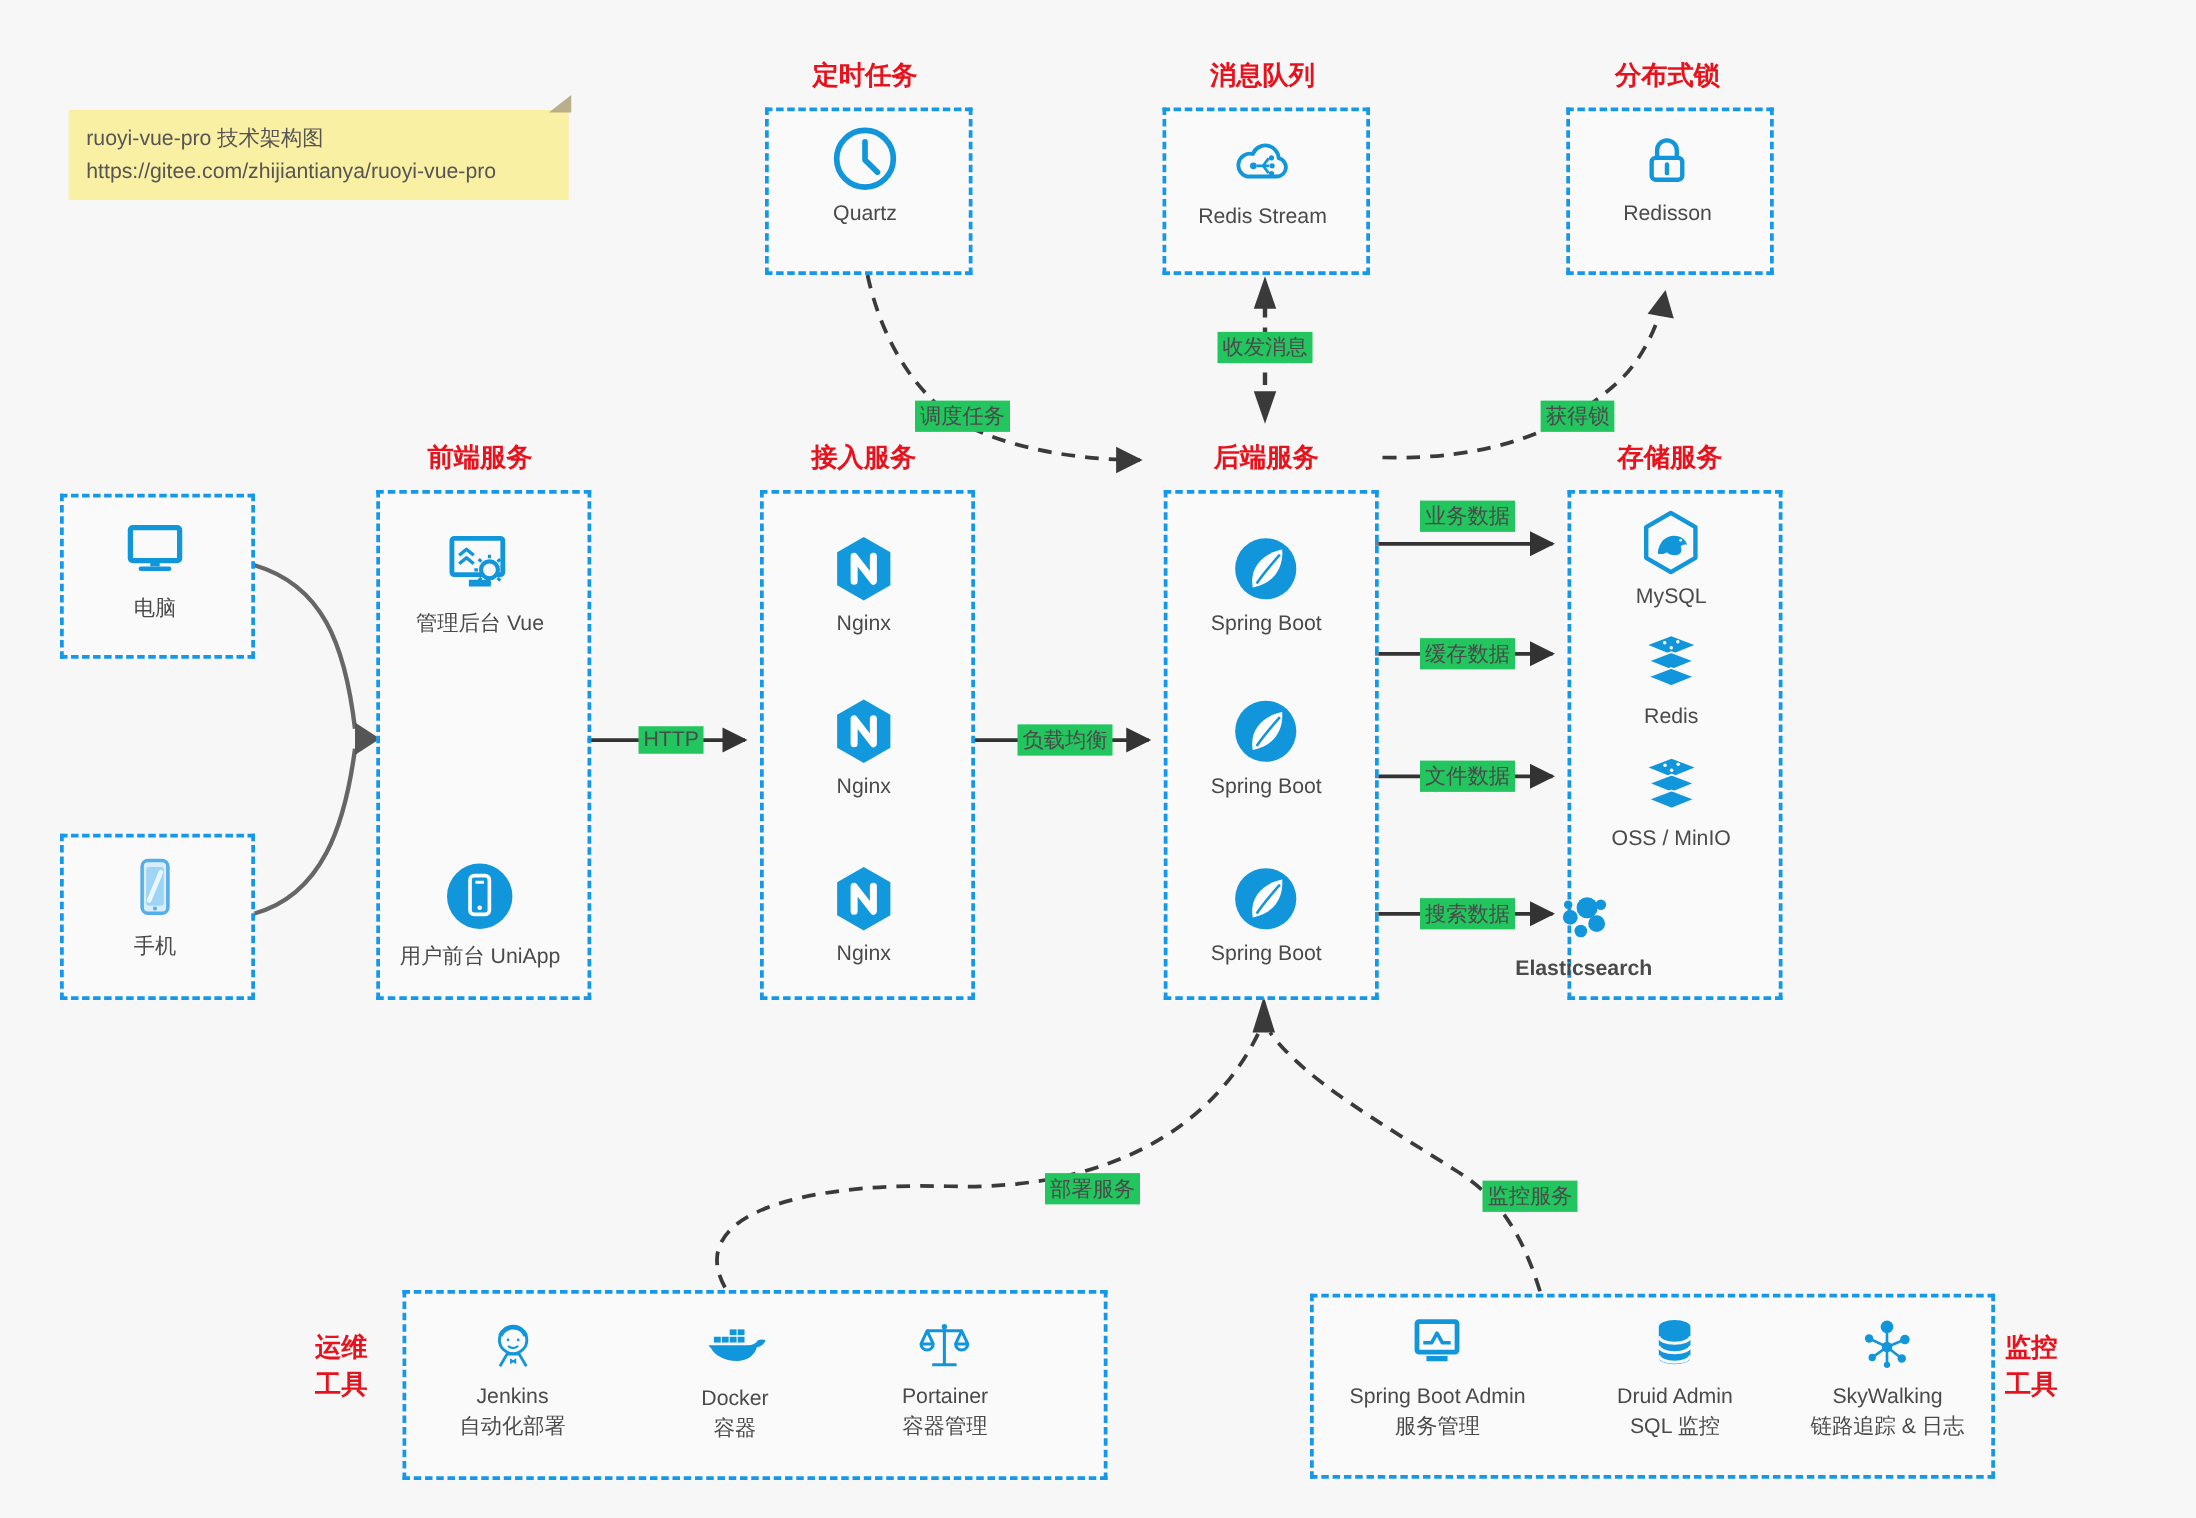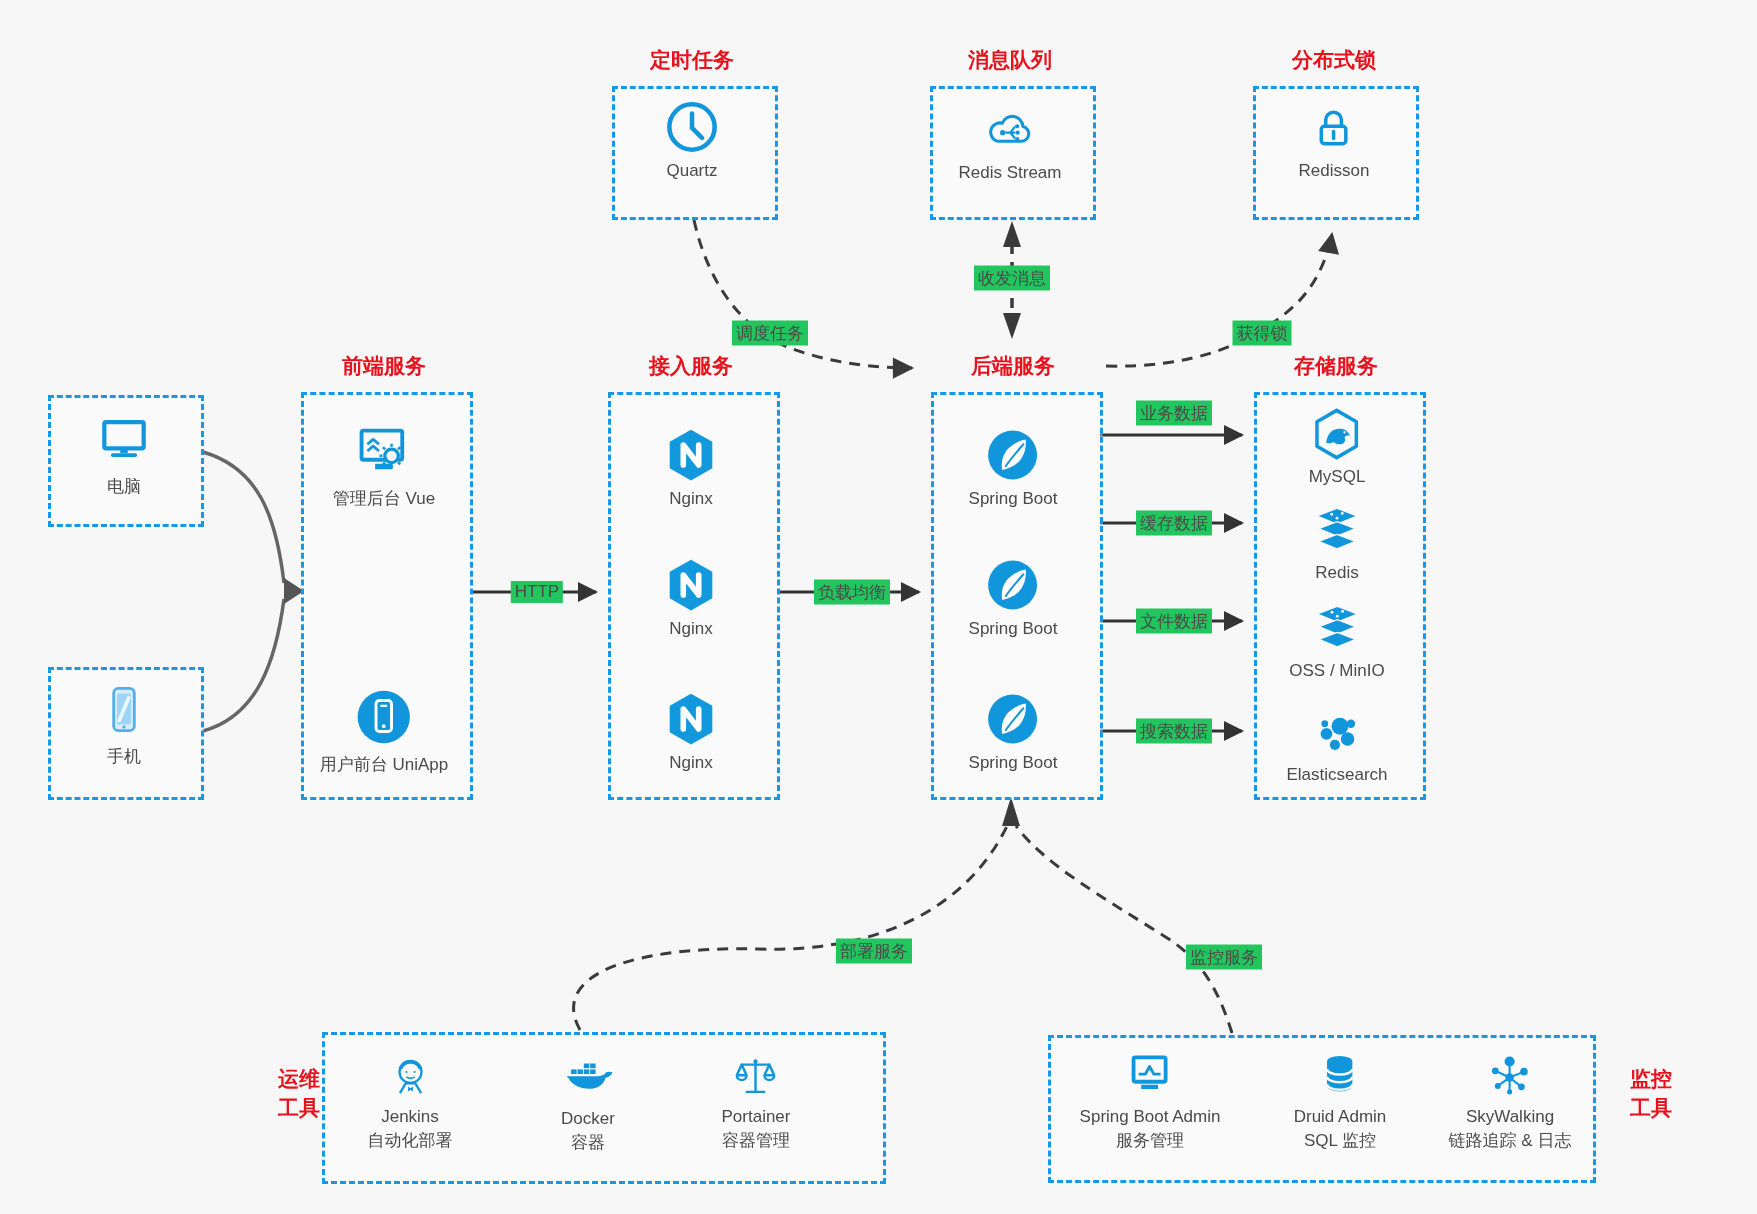--- a/index.html
+++ b/index.html
@@ -1,21 +1,21 @@
 <!DOCTYPE html>
 <html><head>
 <meta charset="utf-8">
 <style>
   html,body { margin:0; padding:0; }
   body { font-family:"Liberation Sans","DejaVu Sans",sans-serif; background:#f7f7f7; }
   #stage { position:relative; width:1757px; height:1214px; background:#f7f7f7; overflow:hidden; }
   #connectors { position:absolute; left:0; top:0; z-index:1; }
   .box { position:absolute; border:3px dashed #1598ea; z-index:2; background:rgba(255,255,255,0.35); }
   .sec-title { position:absolute; transform:translateX(-50%); color:#e8121d; font-size:21px; font-weight:bold; white-space:nowrap; z-index:4; }
-  .side-title { position:absolute; color:#e8121d; font-size:21px; font-weight:bold; text-align:right; line-height:29px; z-index:4; }
+  .side-title { position:absolute; color:#e8121d; font-size:21px; font-weight:bold; text-align:left; line-height:29px; z-index:4; }
   .item { position:absolute; transform:translateX(-50%); display:flex; flex-direction:column; align-items:center; z-index:3; white-space:nowrap; }
   .item .lbl { font-size:17px; color:#4a4a4a; margin-top:5px; }
   .item .sub { font-size:17px; color:#4a4a4a; margin-top:2px; }
   .edge-label { position:absolute; transform:translate(-50%,-50%); background:#22c55e; padding:1px 4px; font-size:17px; color:#4a4a4a; white-space:nowrap; z-index:5; }
   .note { position:absolute; left:55px; top:88px; width:372px; background:#faf0a4; color:#555; font-size:17px; line-height:26px; padding:10px 14px; z-index:4; }
   .note-fold { position:absolute; right:-2px; top:-12px; width:0; height:0; border-bottom:14px solid #b9b08b; border-left:18px solid transparent; }
 </style>
 </head>
 <body>
 
@@ -45,20 +45,25 @@
     <path d="M694 220 C704 266 728 314 772 340 C816 362 872 368 912 368" fill="none" stroke="#3a3a3a" stroke-width="3" stroke-dasharray="11 8" marker-end="url(#md)"></path>
     <path d="M1106 366 C1190 368 1250 346 1294 306 C1316 286 1328 256 1332 234" fill="none" stroke="#3a3a3a" stroke-width="3" stroke-dasharray="11 8" marker-end="url(#md)"></path>
     <path d="M1012 244 V316" fill="none" stroke="#3a3a3a" stroke-width="3.5" stroke-dasharray="10 8"></path>
     <polygon points="1003,247 1021,247 1012,221" fill="#3a3a3a"></polygon>
     <polygon points="1003,313 1021,313 1012,339" fill="#3a3a3a"></polygon>
     <path d="M580 1030 C548 972 640 946 758 949 C890 953 972 900 1008 824" fill="none" stroke="#3a3a3a" stroke-width="3" stroke-dasharray="11 8"></path>
     <path d="M1232 1033 C1218 988 1200 958 1164 936 C1104 898 1044 864 1016 826" fill="none" stroke="#3a3a3a" stroke-width="3" stroke-dasharray="11 8"></path>
     <polygon points="1002,826 1020,826 1011,797" fill="#3a3a3a"></polygon>
   </svg>
 
+  <div class="note">
+    <div class="note-fold"></div>
+    <div>ruoyi-vue-pro 技术架构图</div>
+    <div>https://gitee.com/zhijiantianya/ruoyi-vue-pro</div>
+  </div>
 
   <div class="sec-title" style="left:692px; top:46px;">定时任务</div>
   <div class="sec-title" style="left:1010px; top:46px;">消息队列</div>
   <div class="sec-title" style="left:1334px; top:46px;">分布式锁</div>
 
   <div class="box" style="left:612px; top:86px; width:160px; height:128px;"></div>
   <div class="box" style="left:930px; top:86px; width:160px; height:128px;"></div>
   <div class="box" style="left:1253px; top:86px; width:160px; height:128px;"></div>
 
   <div class="item" style="left:692px; top:98px;">
@@ -217,21 +222,21 @@
       <path d="M32 8 L53 16 L32 24.5 L11 16 Z" fill="#1296db"></path>
       <path d="M32 22.5 L53 30.5 L32 39 L11 30.5 Z" fill="#1296db" stroke="#f7f7f7" stroke-width="1.6"></path>
       <path d="M32 37 L53 45 L32 53.5 L11 45 Z" fill="#1296db" stroke="#f7f7f7" stroke-width="1.6"></path>
       <circle cx="26" cy="14" r="1.6" fill="#fff"></circle>
         <circle cx="38" cy="13" r="1.6" fill="#fff"></circle>
         <circle cx="32" cy="18.5" r="1.6" fill="#fff"></circle>
     </svg>
     <span class="lbl">OSS / MinIO</span>
   </div>
 
-  <div class="item" style="left:1337px; top:706px;">
+  <div class="item" style="left:1267px; top:706px;font-weight:bold;">
     <svg width="54" height="54" viewBox="0 0 64 64">
       <g fill="#1296db">
         <circle cx="35" cy="24" r="10"></circle>
         <circle cx="19" cy="33" r="7"></circle>
         <circle cx="44" cy="39" r="8"></circle>
         <circle cx="29" cy="46" r="6"></circle>
         <circle cx="48" cy="21" r="5"></circle>
         <circle cx="17" cy="21" r="4"></circle>
       </g>
     </svg>

